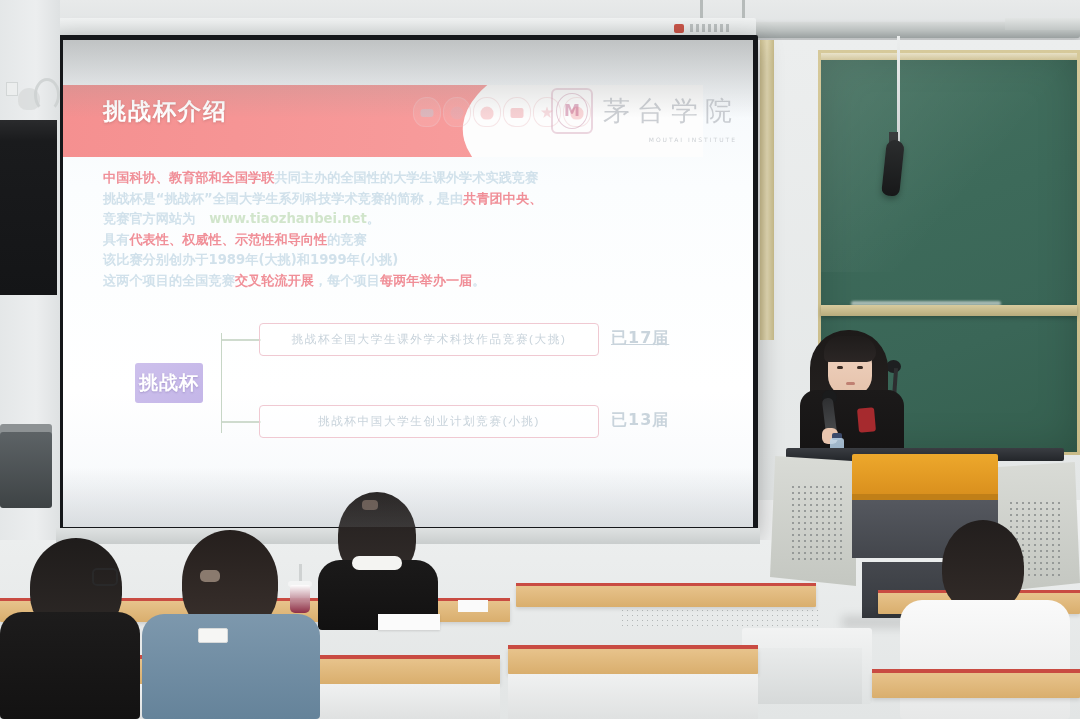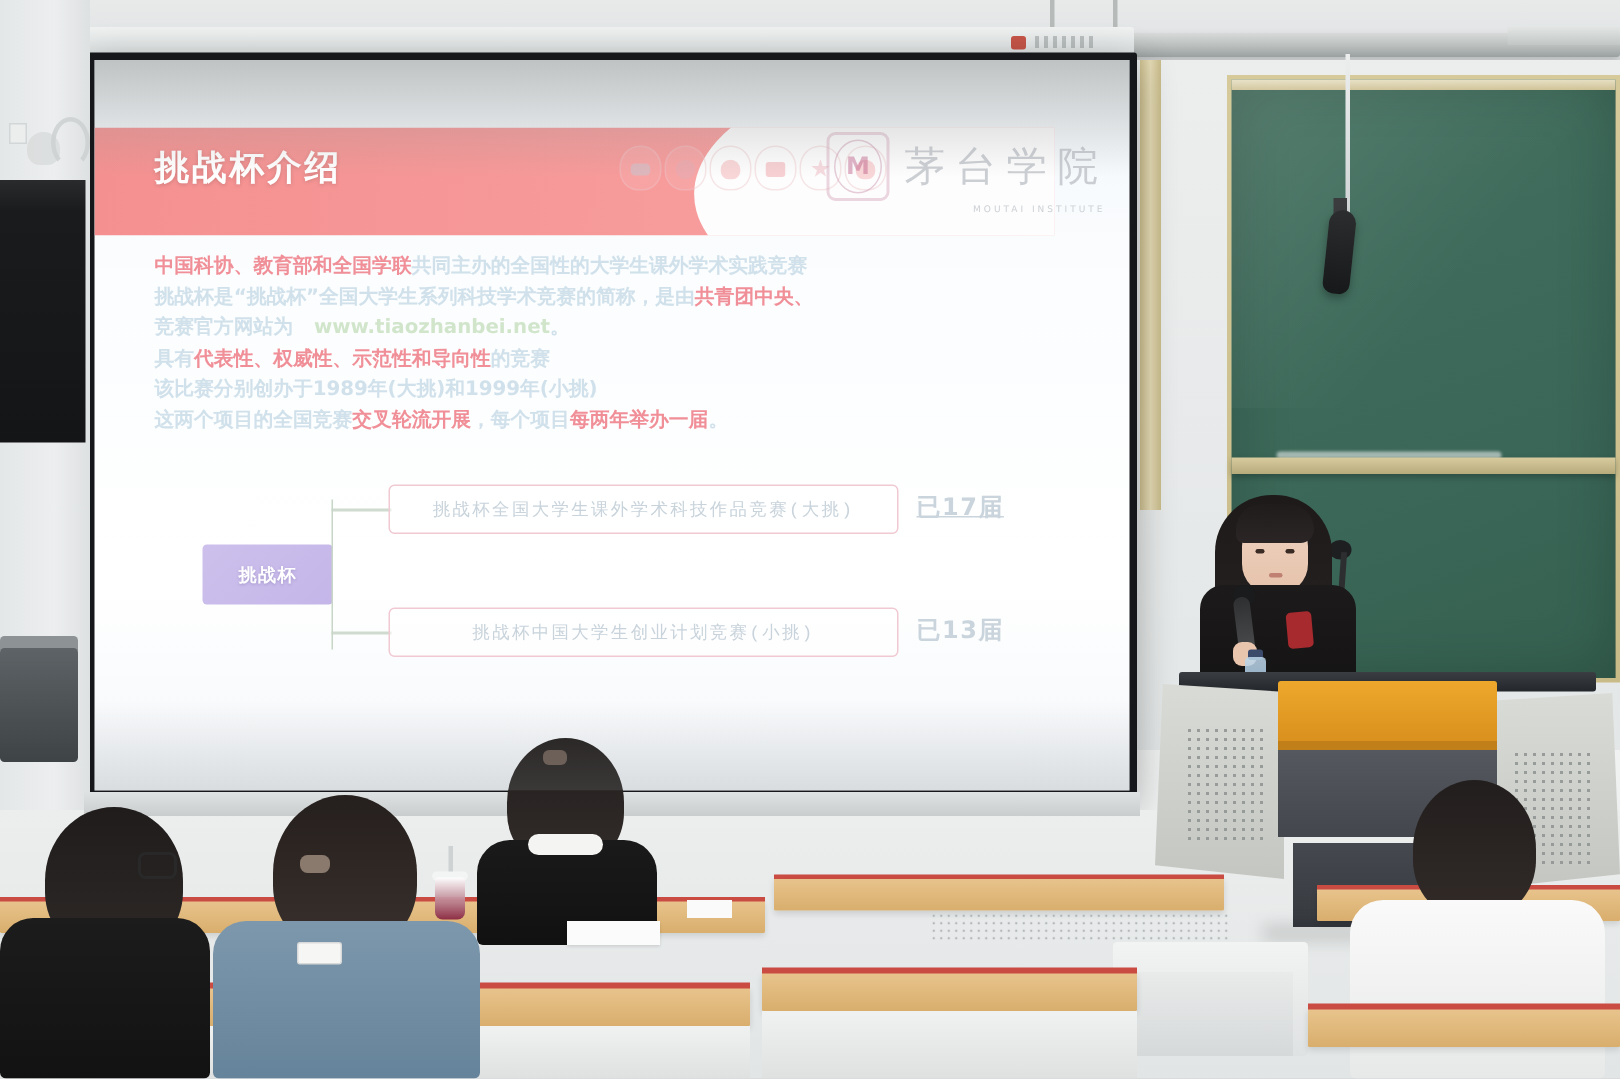--- a/index.html
+++ b/index.html
@@ -84,31 +84,31 @@
     position:relative; background:rgba(255,255,255,.2); }
   .badge i { position:absolute; left:50%; top:52%; transform:translate(-50%,-50%);
     width:13px; height:13px; background:#f5a9ad; border-radius:50% 50% 40% 40%; }
   .badge.b1 i { background:#bfd9e6; border-radius:3px; height:8px; }
   .badge.b2 i { background:#e3b9c2; border-radius:50%; }
   .badge.b4 i { background:#f09aa2; border-radius:2px; height:10px; }
   .badge.b5 i { background:#efb4bb; clip-path:polygon(50% 0,61% 35%,98% 35%,68% 57%,79% 91%,50% 70%,21% 91%,32% 57%,2% 35%,39% 35%); }
 
   
   .diagram { position:absolute; left:0; top:275px; width:100%; height:150px; z-index:6; }
-  .dg-node { position:absolute; left:72px; top:48px; width:87px; height:40px;
+  .dg-node { position:absolute; left:72px; top:48px; width:68px; height:40px;
     background:linear-gradient(135deg,#cdc0ec,#c4b6e8); border-radius:3px;
     display:flex; align-items:center; justify-content:center;
-    font-size:12px; color:#fff; font-weight:700; letter-spacing:1px;
+    font-size:19px; color:#fff; font-weight:700; letter-spacing:1px;
     font-family:"DejaVu Serif",serif; text-shadow:0 1px 2px rgba(90,70,140,.3); }
   .dg-brace { position:absolute; left:158px; top:18px; width:22px; height:100px;
     border-left:1.6px solid #c7d6c6; border-radius:0; }
   .dg-box { position:absolute; left:196px; width:340px; height:33px;
     border:1.4px solid #f0c9d2; border-radius:4px; background:rgba(255,255,255,.55);
     display:flex; align-items:center; justify-content:center;
-    font-size:11.6px; color:#c8d3db; letter-spacing:1.6px; font-family:Liberation Mono, monospace; }
+    font-size:11.6px; color:#c8d3db; letter-spacing:1.6px; font-family:Liberation Sans, sans-serif; }
   .dg-box.top { top:8px; }
   .dg-box.bot { top:90px; }
   .dg-cnt { position:absolute; left:548px; font-size:16px; color:#c9d4dc; font-weight:600;
     letter-spacing:1px; }
   .dg-cnt.top { top:13px;text-decoration:underline; }
   .dg-cnt.bot { top:95px; }
   .dg-link { position:absolute; left:158px; width:40px; height:1.6px; background:#cfdbce; }
   .dg-link.t { top:24px; }
   .dg-link.b { top:106px; }
 

